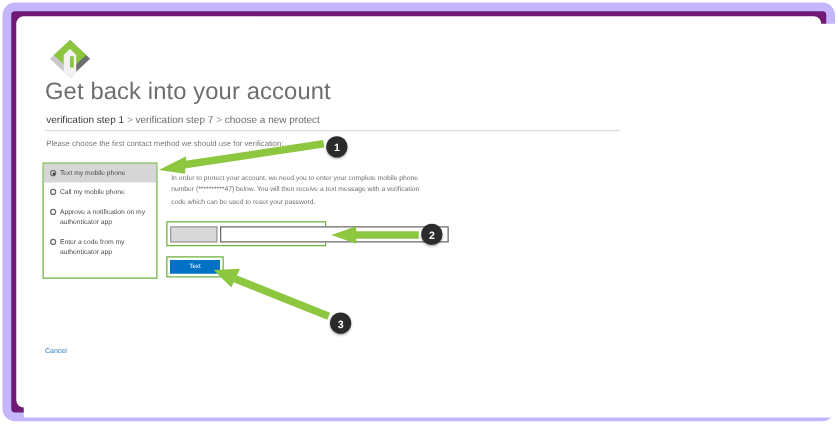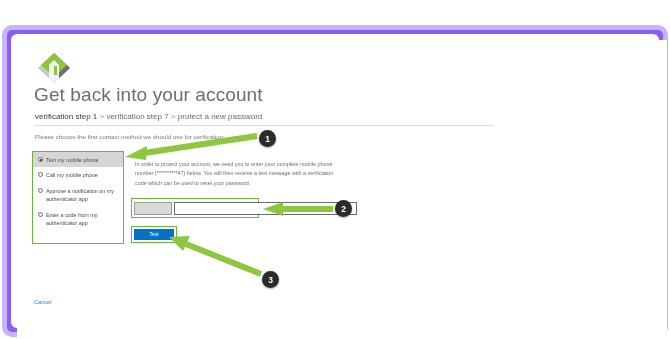--- a/index.html
+++ b/index.html
@@ -9,22 +9,22 @@
     font-family:"Liberation Sans", sans-serif;
   }
   #shot{
     position:relative;width:670px;height:339px;
     background:#ffffff;
     box-sizing:border-box;
   }
   
   .frame{
     position:absolute;left:2px;top:2px;right:2px;bottom:2px;
-    border:5px solid #c4b5fd;border-radius:10px;
-    background:#8b5cf6;box-sizing:border-box;margin-top:23px;
+    border:7px solid #c4b5fd;border-radius:10px;
+    background:#701a75;box-sizing:border-box;
   }
   .frame-inner{
     position:absolute;left:4px;top:4px;right:4px;bottom:4px;
     background:#ffffff;border-radius:6px;box-sizing:border-box;
   }
   
   .page{
     position:absolute;left:6px;top:6px;width:650px;height:315px;
     background:#ffffff;overflow:hidden;
   }
@@ -142,21 +142,21 @@
           </svg>
         </div>
 
         <div class="title">Get back into your account</div>
 
         <div class="crumb">
           <b>verification step 1</b>
           <span class="sep">&gt;</span>
           <span>verification step 7</span>
           <span class="sep">&gt;</span>
-          <span>protect a new password</span>
+          <span>choose a new protect</span>
         </div>
         <div class="rule"></div>
 
         <div class="prompt">Please choose the first contact method we should use for verification:</div>
 
         <div class="optpanel">
           <div class="opt sel">
             <span class="radio"></span>
             <span class="lbl">Text my mobile phone</span>
           </div>

